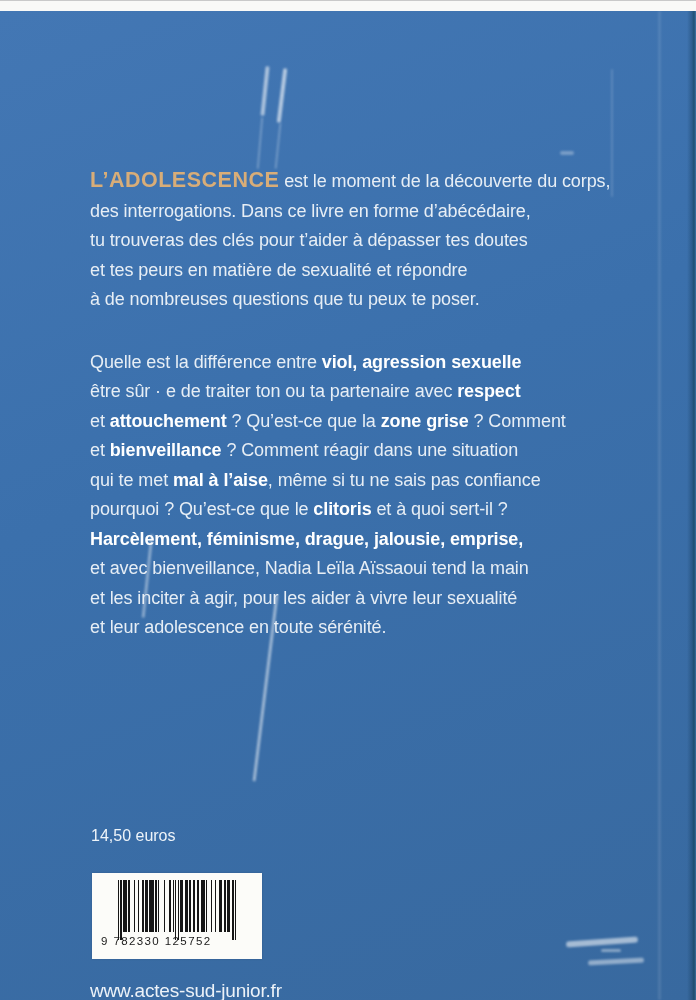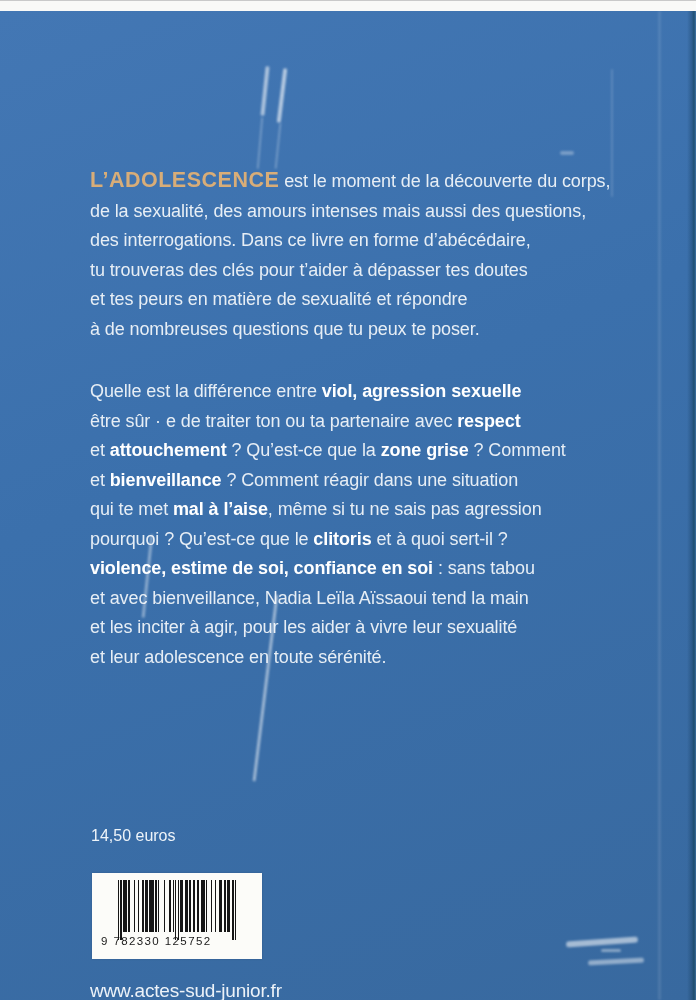--- a/index.html
+++ b/index.html
@@ -112,34 +112,33 @@
 
   <div class="scan-margin"></div>
 
   <div class="cover">
 
     <div class="crease"></div>
 
     <div class="blurb">
         <div class="paragraph">
           <div class="line"><span class="seg seg-title">L’ADOLESCENCE</span><span class="seg"> est le moment de la découverte du corps,</span></div>
-          <div class="line"><span class="seg">de la sexualité, des amours intenses mais aussi des questions,</span></div>
           <div class="line"><span class="seg">des interrogations. Dans ce livre en forme d’abécédaire,</span></div>
           <div class="line"><span class="seg">tu trouveras des clés pour t’aider à dépasser tes doutes</span></div>
           <div class="line"><span class="seg">et tes peurs en matière de sexualité et répondre</span></div>
           <div class="line"><span class="seg">à de nombreuses questions que tu peux te poser.</span></div>
         </div>
         <div class="paragraph">
           <div class="line"><span class="seg">Quelle est la différence entre </span><span class="seg seg-bold">viol, agression sexuelle</span></div>
           <div class="line"><span class="seg">être sûr · e de traiter ton ou ta partenaire avec </span><span class="seg seg-bold">respect</span></div>
           <div class="line"><span class="seg">et </span><span class="seg seg-bold">attouchement</span><span class="seg"> ? Qu’est-ce que la </span><span class="seg seg-bold">zone grise</span><span class="seg"> ? Comment</span></div>
           <div class="line"><span class="seg">et </span><span class="seg seg-bold">bienveillance</span><span class="seg"> ? Comment réagir dans une situation</span></div>
-          <div class="line"><span class="seg">qui te met </span><span class="seg seg-bold">mal à l’aise</span><span class="seg">, même si tu ne sais pas agression</span></div>
+          <div class="line"><span class="seg">qui te met </span><span class="seg seg-bold">mal à l’aise</span><span class="seg">, même si tu ne sais pas confiance</span></div>
           <div class="line"><span class="seg">pourquoi ? Qu’est-ce que le </span><span class="seg seg-bold">clitoris</span><span class="seg"> et à quoi sert-il ?</span></div>
-          <div class="line"><span class="seg seg-bold">violence, estime de soi, confiance en soi</span><span class="seg"> : sans tabou</span></div>
+          <div class="line"><span class="seg seg-bold">Harcèlement, féminisme, drague, jalousie, emprise,</span></div>
           <div class="line"><span class="seg">et avec bienveillance, Nadia Leïla Aïssaoui tend la main</span></div>
           <div class="line"><span class="seg">et les inciter à agir, pour les aider à vivre leur sexualité</span></div>
           <div class="line"><span class="seg">et leur adolescence en toute sérénité.</span></div>
         </div>
       </div>
 
     <div class="price">14,50 euros</div>
 
     <div class="barcode-box">
       <svg class="barcode-bars" width="118" height="60" viewBox="0 0 118 60" fill="#161616" shape-rendering="crispEdges">

